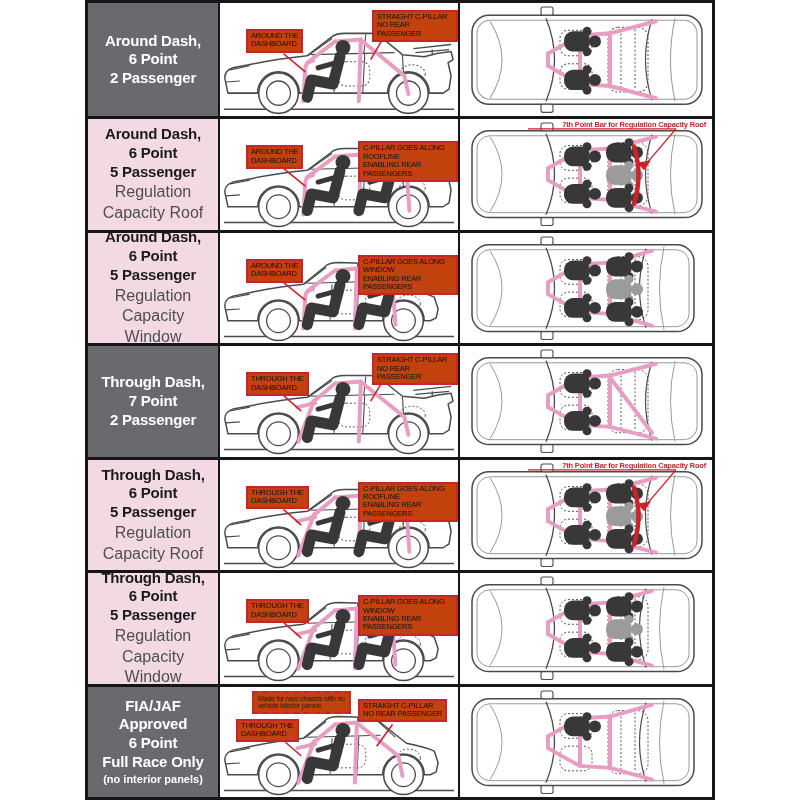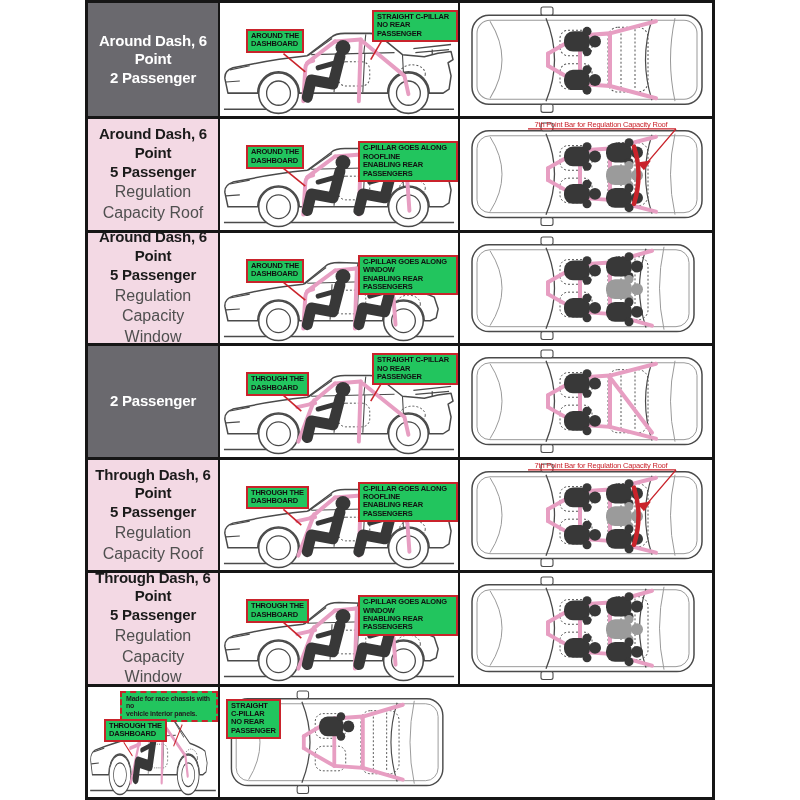--- a/index.html
+++ b/index.html
@@ -4,41 +4,41 @@
 <style>
   html,body{margin:0;padding:0;background:#fff;}
   .page{position:relative;width:800px;height:800px;background:#fff;overflow:hidden;
         font-family:"Liberation Sans",sans-serif;}
   .table{position:absolute;left:85px;top:0;width:630px;height:800px;box-sizing:border-box;
          border:3px solid #161616;display:grid;grid-template-rows:repeat(7,1fr);background:#fff;}
   .row{display:grid;grid-template-columns:132px 240px 1fr;border-top:3px solid #161616;min-height:0;}
   .row:first-child{border-top:none;}
   .cell{position:relative;min-height:0;}
   .cell.label{border-right:2px solid #161616;display:flex;flex-direction:column;justify-content:center;
-              align-items:center;text-align:center;padding:4px 6px;box-sizing:border-box;}
+              align-items:center;text-align:center;padding:4px 12px;box-sizing:border-box;}
   .cell.side{border-right:2px solid #161616;}
   .theme-gray .cell.label{background:#6a696e;color:#ffffff;}
   .theme-pink .cell.label{background:#f3d9e4;color:#1b1b1b;}
   .l1{font-size:15px;font-weight:bold;line-height:1.25;letter-spacing:-0.2px;}
   .theme-pink .l3{font-size:16px;font-weight:normal;color:#4f4f4f;line-height:1.3;margin-top:1px;}
   .theme-gray .l3{font-size:15px;font-weight:bold;line-height:1.25;letter-spacing:-0.2px;}
   .l4{font-size:11px;font-weight:bold;line-height:1.4;}
   .svgbox{position:absolute;inset:0;}
   .svgbox svg{width:100%;height:100%;display:block;}
-  .callout{position:absolute;background:#22c55e;border:2px solid #c9232b;padding:1px 3px 2px;
-           font-size:7.5px;font-weight:bold;line-height:1.12;white-space:pre-line;color:#111;
+  .callout{position:absolute;background:#c2410c;border:2px solid #c9232b;padding:1px 3px 2px;
+           font-size:7.5px;font-weight:normal;line-height:1.12;white-space:pre-line;color:#111;
            z-index:5;letter-spacing:-0.2px;}
   .callout.dash{left:26px;top:26px;}
   .callout.p1{left:152px;top:7px;}
   .callout.p2{left:138px;top:22px;}
   .callout.p7{left:138px;top:12px;}
   .row-7 .callout.dash{left:16px;top:32px;}
   .callout.note{left:32px;top:4px;border-style:dashed;font-size:7px;padding:2px 4px;color:#222;}
-  .annotation{position:absolute;top:1px;left:36px;right:6px;text-align:center;font-size:7.5px;
-              font-weight:normal;color:#c9232b;z-index:4;letter-spacing:-0.2px;}
+  .annotation{position:absolute;top:1px;left:36px;right:6px;text-align:right;font-size:7.5px;
+              font-weight:bold;color:#c9232b;z-index:4;letter-spacing:-0.2px;}
 </style>
 </head>
 <body>
 
 <div class="page">
   <div class="table">
 
     <div class="row theme-gray row-1">
       <div class="cell label">
         <div class="l1">Around Dash, 6 Point</div>
@@ -290,20 +290,21 @@
               <circle cx="169" cy="90" r="4.5" fill="#383838"></circle>
               <circle cx="177" cy="80" r="6" fill="#383838"></circle>
             </svg>
           </div>
         <div class="annotation"></div>
       </div>
     </div>
 
     <div class="row theme-gray row-4">
       <div class="cell label">
+        <div class="l1">Through Dash, 7 Point</div>
         <div class="l1">2 Passenger</div>
       </div>
       <div class="cell side">
         <div class="svgbox">
             <svg viewBox="0 0 240 112" preserveAspectRatio="none">
               <line x1="4" y1="105" x2="236" y2="105" stroke="#4a4a4a" stroke-width="1.5"></line>
               <path d="M8,89 L5,75 Q4,67 13,64 L34,60 Q58,55 88,52 L112,34 Q116,30 126,30 L151,30 Q159,30 164,35 L184,51 L206,53 Q220,49 233,48 L235,56 L230,59 L233,72 L231,85 L225,89 L211,89 A21,21 0 0 0 169,89 L80,89 A21,21 0 0 0 38,89 L8,89 Z" fill="#fff" stroke="#4a4a4a" stroke-width="1.5" stroke-linejoin="round"></path>
               <path d="M195,45 L233,41 M197,49 L231,46 M214,46 L214,51" stroke="#4a4a4a" stroke-width="1.3" fill="none"></path>
               <path d="M89,52 L113,35 M92,51 L176,49 M147,31 L145,50 M117,52 L115,88 M146,50 L144,88 M184,51 L186,88" stroke="#4a4a4a" stroke-width="1.1" fill="none"></path>
               <rect x="119" y="58" width="32" height="24" rx="8" fill="none" stroke="#555" stroke-width="1" stroke-dasharray="2,2"></rect>
@@ -548,20 +549,26 @@
               <circle cx="169" cy="70" r="4.5" fill="#383838"></circle>
               <circle cx="169" cy="90" r="4.5" fill="#383838"></circle>
               <circle cx="177" cy="80" r="6" fill="#383838"></circle>
             </svg>
           </div>
         <div class="annotation"></div>
       </div>
     </div>
 
     <div class="row theme-gray row-7">
+      <div class="cell label">
+        <div class="l1">FIA/JAF Approved</div>
+        <div class="l1">6 Point</div>
+        <div class="l3">Full Race Only</div>
+        <div class="l4">(no interior panels)</div>
+      </div>
       <div class="cell side">
         <div class="svgbox">
             <svg viewBox="0 0 240 112" preserveAspectRatio="none">
               <line x1="4" y1="105" x2="236" y2="105" stroke="#4a4a4a" stroke-width="1.5"></line>
               <path d="M8,89 L5,75 Q4,67 13,64 L32,60 Q56,55 84,52 L106,34 Q110,30 120,30 L150,31 Q158,32 163,37 L188,57 Q208,61 216,65 L220,77 L218,86 L212,89 L206,89 A21,21 0 0 0 164,89 L80,89 A21,21 0 0 0 38,89 L8,89 Z" fill="#fff" stroke="#4a4a4a" stroke-width="1.5" stroke-linejoin="round"></path>
               <path d="M85,52 L107,35 M88,51 L162,49 M139,31 L137,50 M155,31 L177,51 M113,52 L111,88 M140,50 L138,88" stroke="#4a4a4a" stroke-width="1.1" fill="none"></path>
               <rect x="115" y="58" width="32" height="24" rx="8" fill="none" stroke="#555" stroke-width="1" stroke-dasharray="2,2"></rect>
               <ellipse cx="190" cy="72" rx="12" ry="9" fill="none" stroke="#555" stroke-width="1" stroke-dasharray="2,2"></ellipse>
               <path d="M10,66 L30,62 M6,78 L20,77" stroke="#4a4a4a" stroke-width="1.1" fill="none"></path>
               <circle cx="59" cy="89" r="20" fill="#fff" stroke="#4a4a4a" stroke-width="1.6"></circle>

